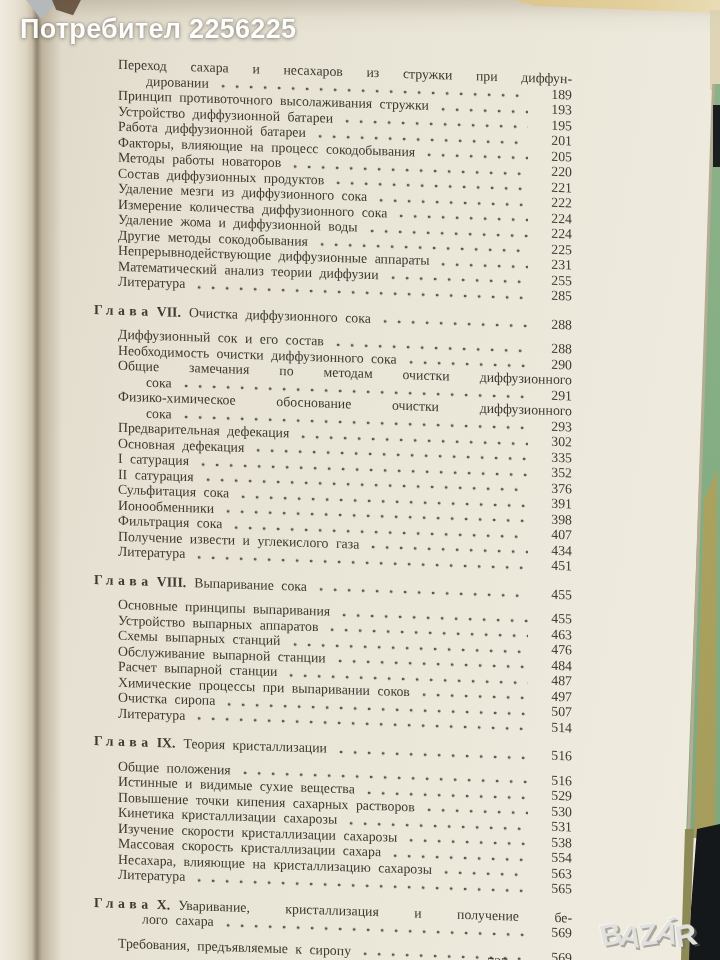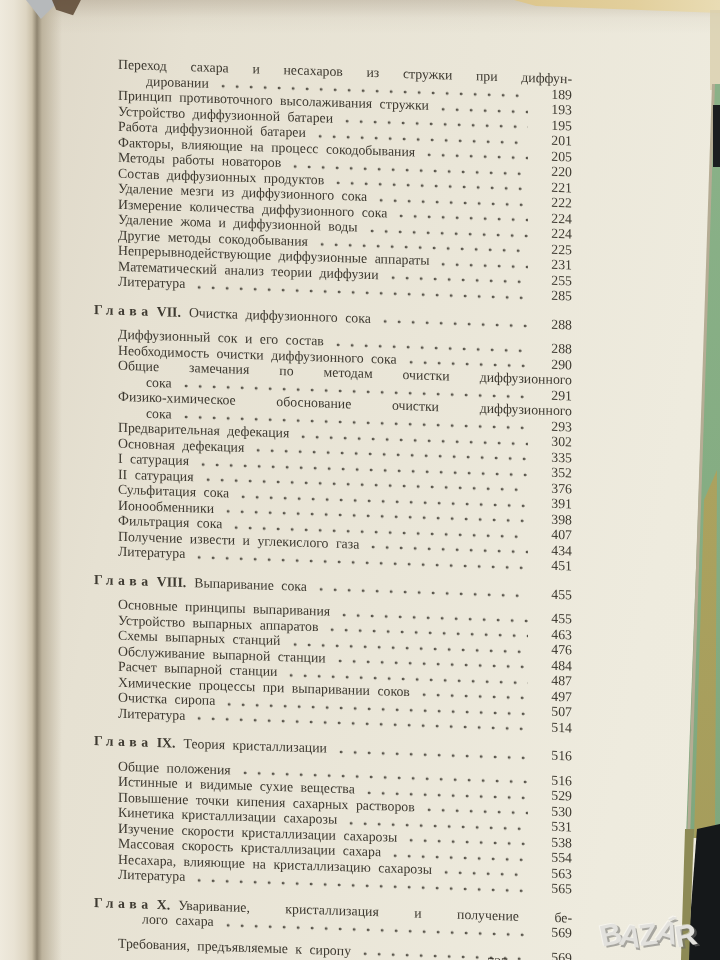--- a/index.html
+++ b/index.html
@@ -438,14 +438,15 @@
           <div class="row ">
             <span class="label">Требования, предъявляемые к сиропу</span>
             <span class="leader"></span>
             <span class="pagenum">569</span>
           </div>
         </div>
       </div>
       <div class="footer-row">727</div>
     </div>
 
+  <div class="user-overlay">Потребител 2256225</div>
   <div class="bazar" id="bazar"><span>B</span><span>A</span><span>Z</span><span>Á</span><span>R</span></div>
 </div>
 
 </body></html>

